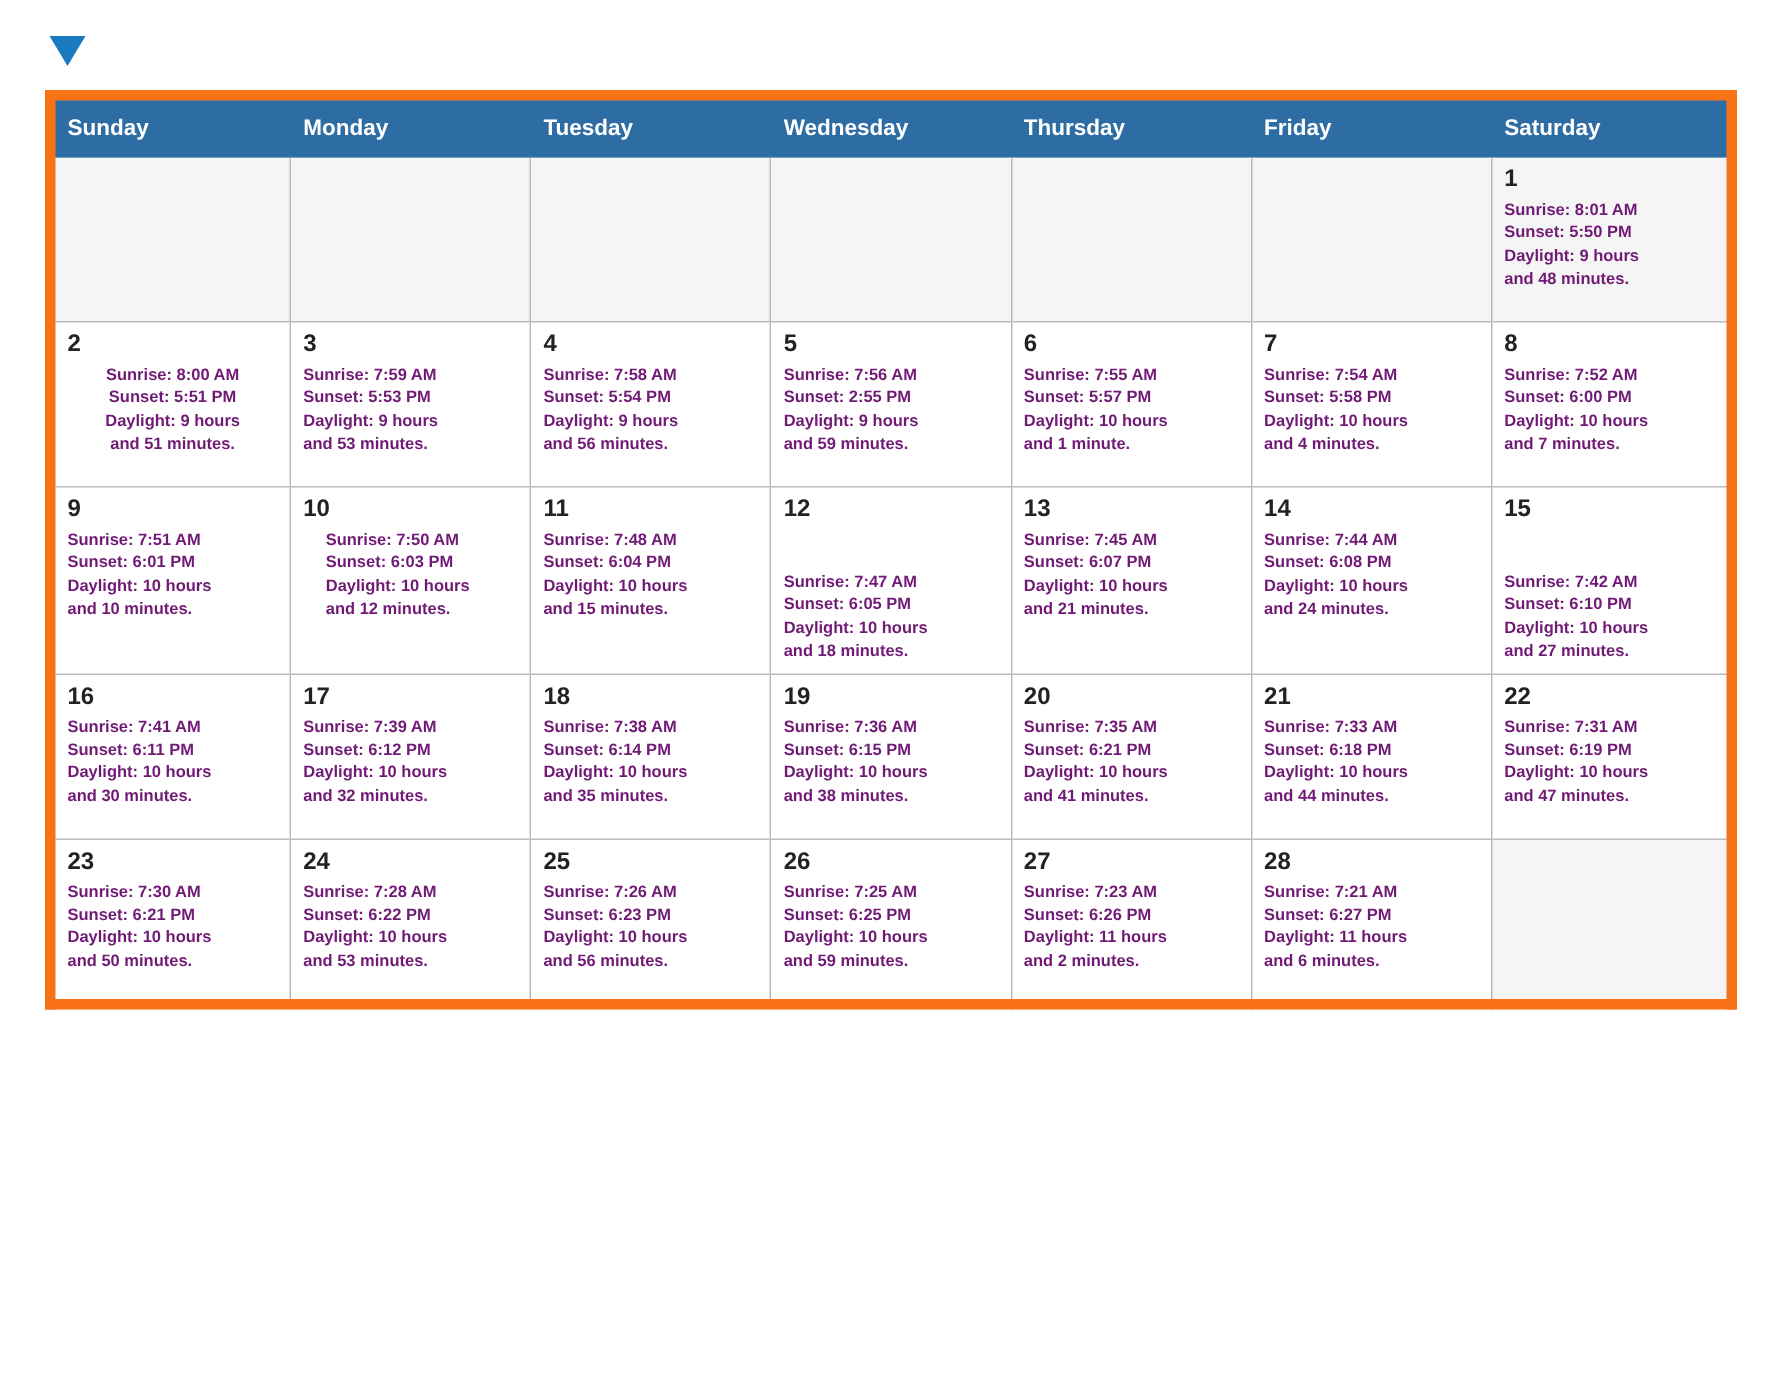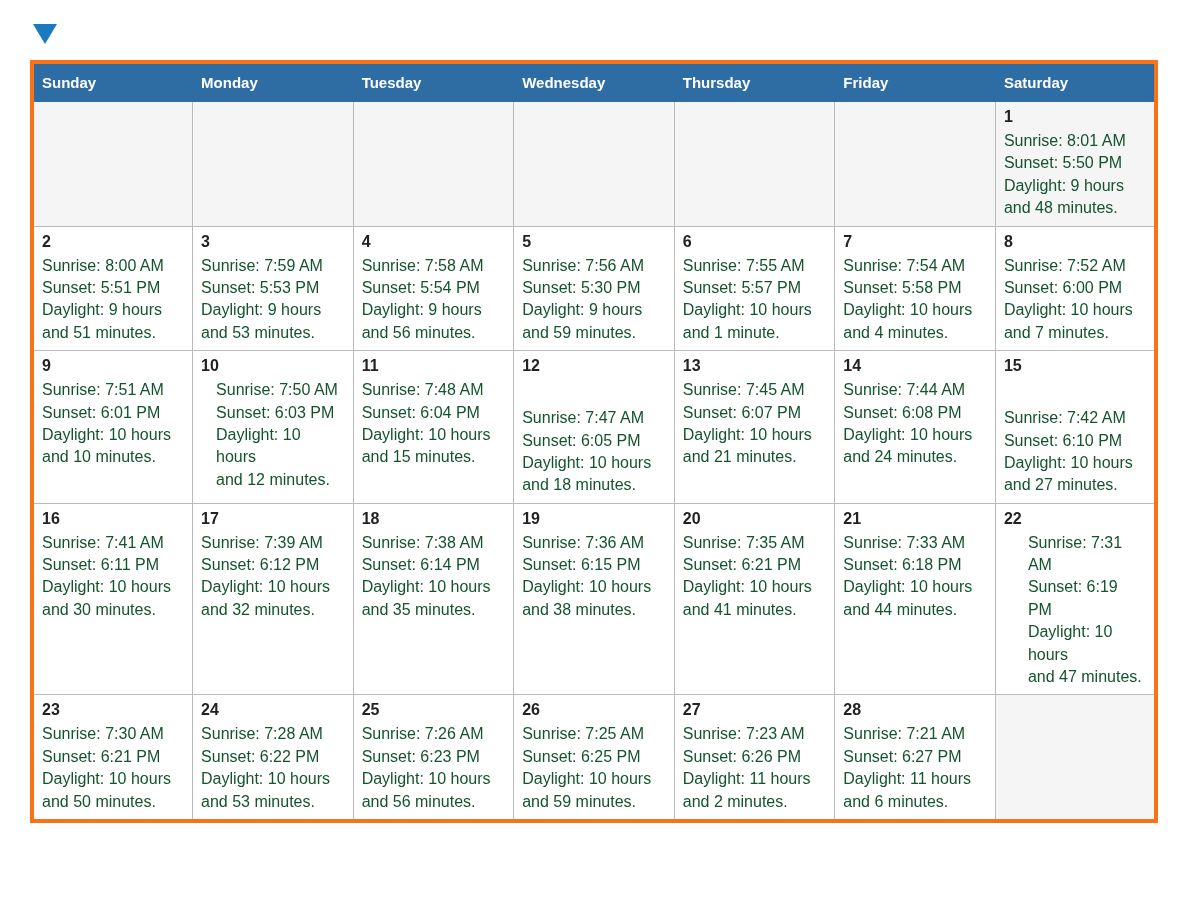--- a/index.html
+++ b/index.html
@@ -53,21 +53,21 @@
       line-height: 1.1;
     }
     .location {
       font-size: 20px;
       color: #555;
       margin-top: 4px;
     }
     .calendar {
       width: 100%;
       border-collapse: collapse;
-      border: 4px solid #f97316;
+      border: 7px solid #f97316;
     }
     .calendar th {
       background-color: #2e6da4;
       color: #fff;
       padding: 10px 8px;
       text-align: left;
       font-size: 15px;
       font-weight: bold;
       border: 1px solid #2e6da4;
     }
@@ -83,23 +83,24 @@
       background-color: #f5f5f5;
     }
     .day-number {
       font-size: 16px;
       font-weight: bold;
       color: #222;
       margin-bottom: 4px;
       display: block;
     }
     .day-info {
-      font-size: 16px;
-      color: #14532d;
+      font-size: 11px;
+      color: #701a75;
       line-height: 1.4;
+      font-weight: bold;
     }
     .empty-cell {
       background-color: #f5f5f5;
     }
   </style>
 </head>
 <body>
 
 <div class="header">
   <div class="logo">
@@ -139,21 +140,21 @@
           <span class="day-number">1</span>
           <div class="day-info" style="white-space: pre-line;">Sunrise: 8:01 AM
 Sunset: 5:50 PM
 Daylight: 9 hours
 and 48 minutes.</div>
         </td>
       </tr>
       <tr>
         <td>
           <span class="day-number">2</span>
-          <div class="day-info" style="white-space: pre-line;">Sunrise: 8:00 AM
+          <div class="day-info" style="white-space: pre-line; text-align: center;">Sunrise: 8:00 AM
 Sunset: 5:51 PM
 Daylight: 9 hours
 and 51 minutes.</div>
         </td>
         <td>
           <span class="day-number">3</span>
           <div class="day-info" style="white-space: pre-line;">Sunrise: 7:59 AM
 Sunset: 5:53 PM
 Daylight: 9 hours
 and 53 minutes.</div>
@@ -161,21 +162,21 @@
         <td>
           <span class="day-number">4</span>
           <div class="day-info" style="white-space: pre-line;">Sunrise: 7:58 AM
 Sunset: 5:54 PM
 Daylight: 9 hours
 and 56 minutes.</div>
         </td>
         <td>
           <span class="day-number">5</span>
           <div class="day-info" style="white-space: pre-line;">Sunrise: 7:56 AM
-Sunset: 5:30 PM
+Sunset: 2:55 PM
 Daylight: 9 hours
 and 59 minutes.</div>
         </td>
         <td>
           <span class="day-number">6</span>
           <div class="day-info" style="white-space: pre-line;">Sunrise: 7:55 AM
 Sunset: 5:57 PM
 Daylight: 10 hours
 and 1 minute.</div>
         </td>
@@ -283,21 +284,21 @@
         </td>
         <td>
           <span class="day-number">21</span>
           <div class="day-info" style="white-space: pre-line;">Sunrise: 7:33 AM
 Sunset: 6:18 PM
 Daylight: 10 hours
 and 44 minutes.</div>
         </td>
         <td>
           <span class="day-number">22</span>
-          <div class="day-info" style="white-space: pre-line; margin-left: 24px;">Sunrise: 7:31 AM
+          <div class="day-info" style="white-space: pre-line;">Sunrise: 7:31 AM
 Sunset: 6:19 PM
 Daylight: 10 hours
 and 47 minutes.</div>
         </td>
       </tr>
       <tr>
         <td>
           <span class="day-number">23</span>
           <div class="day-info" style="white-space: pre-line;">Sunrise: 7:30 AM
 Sunset: 6:21 PM

